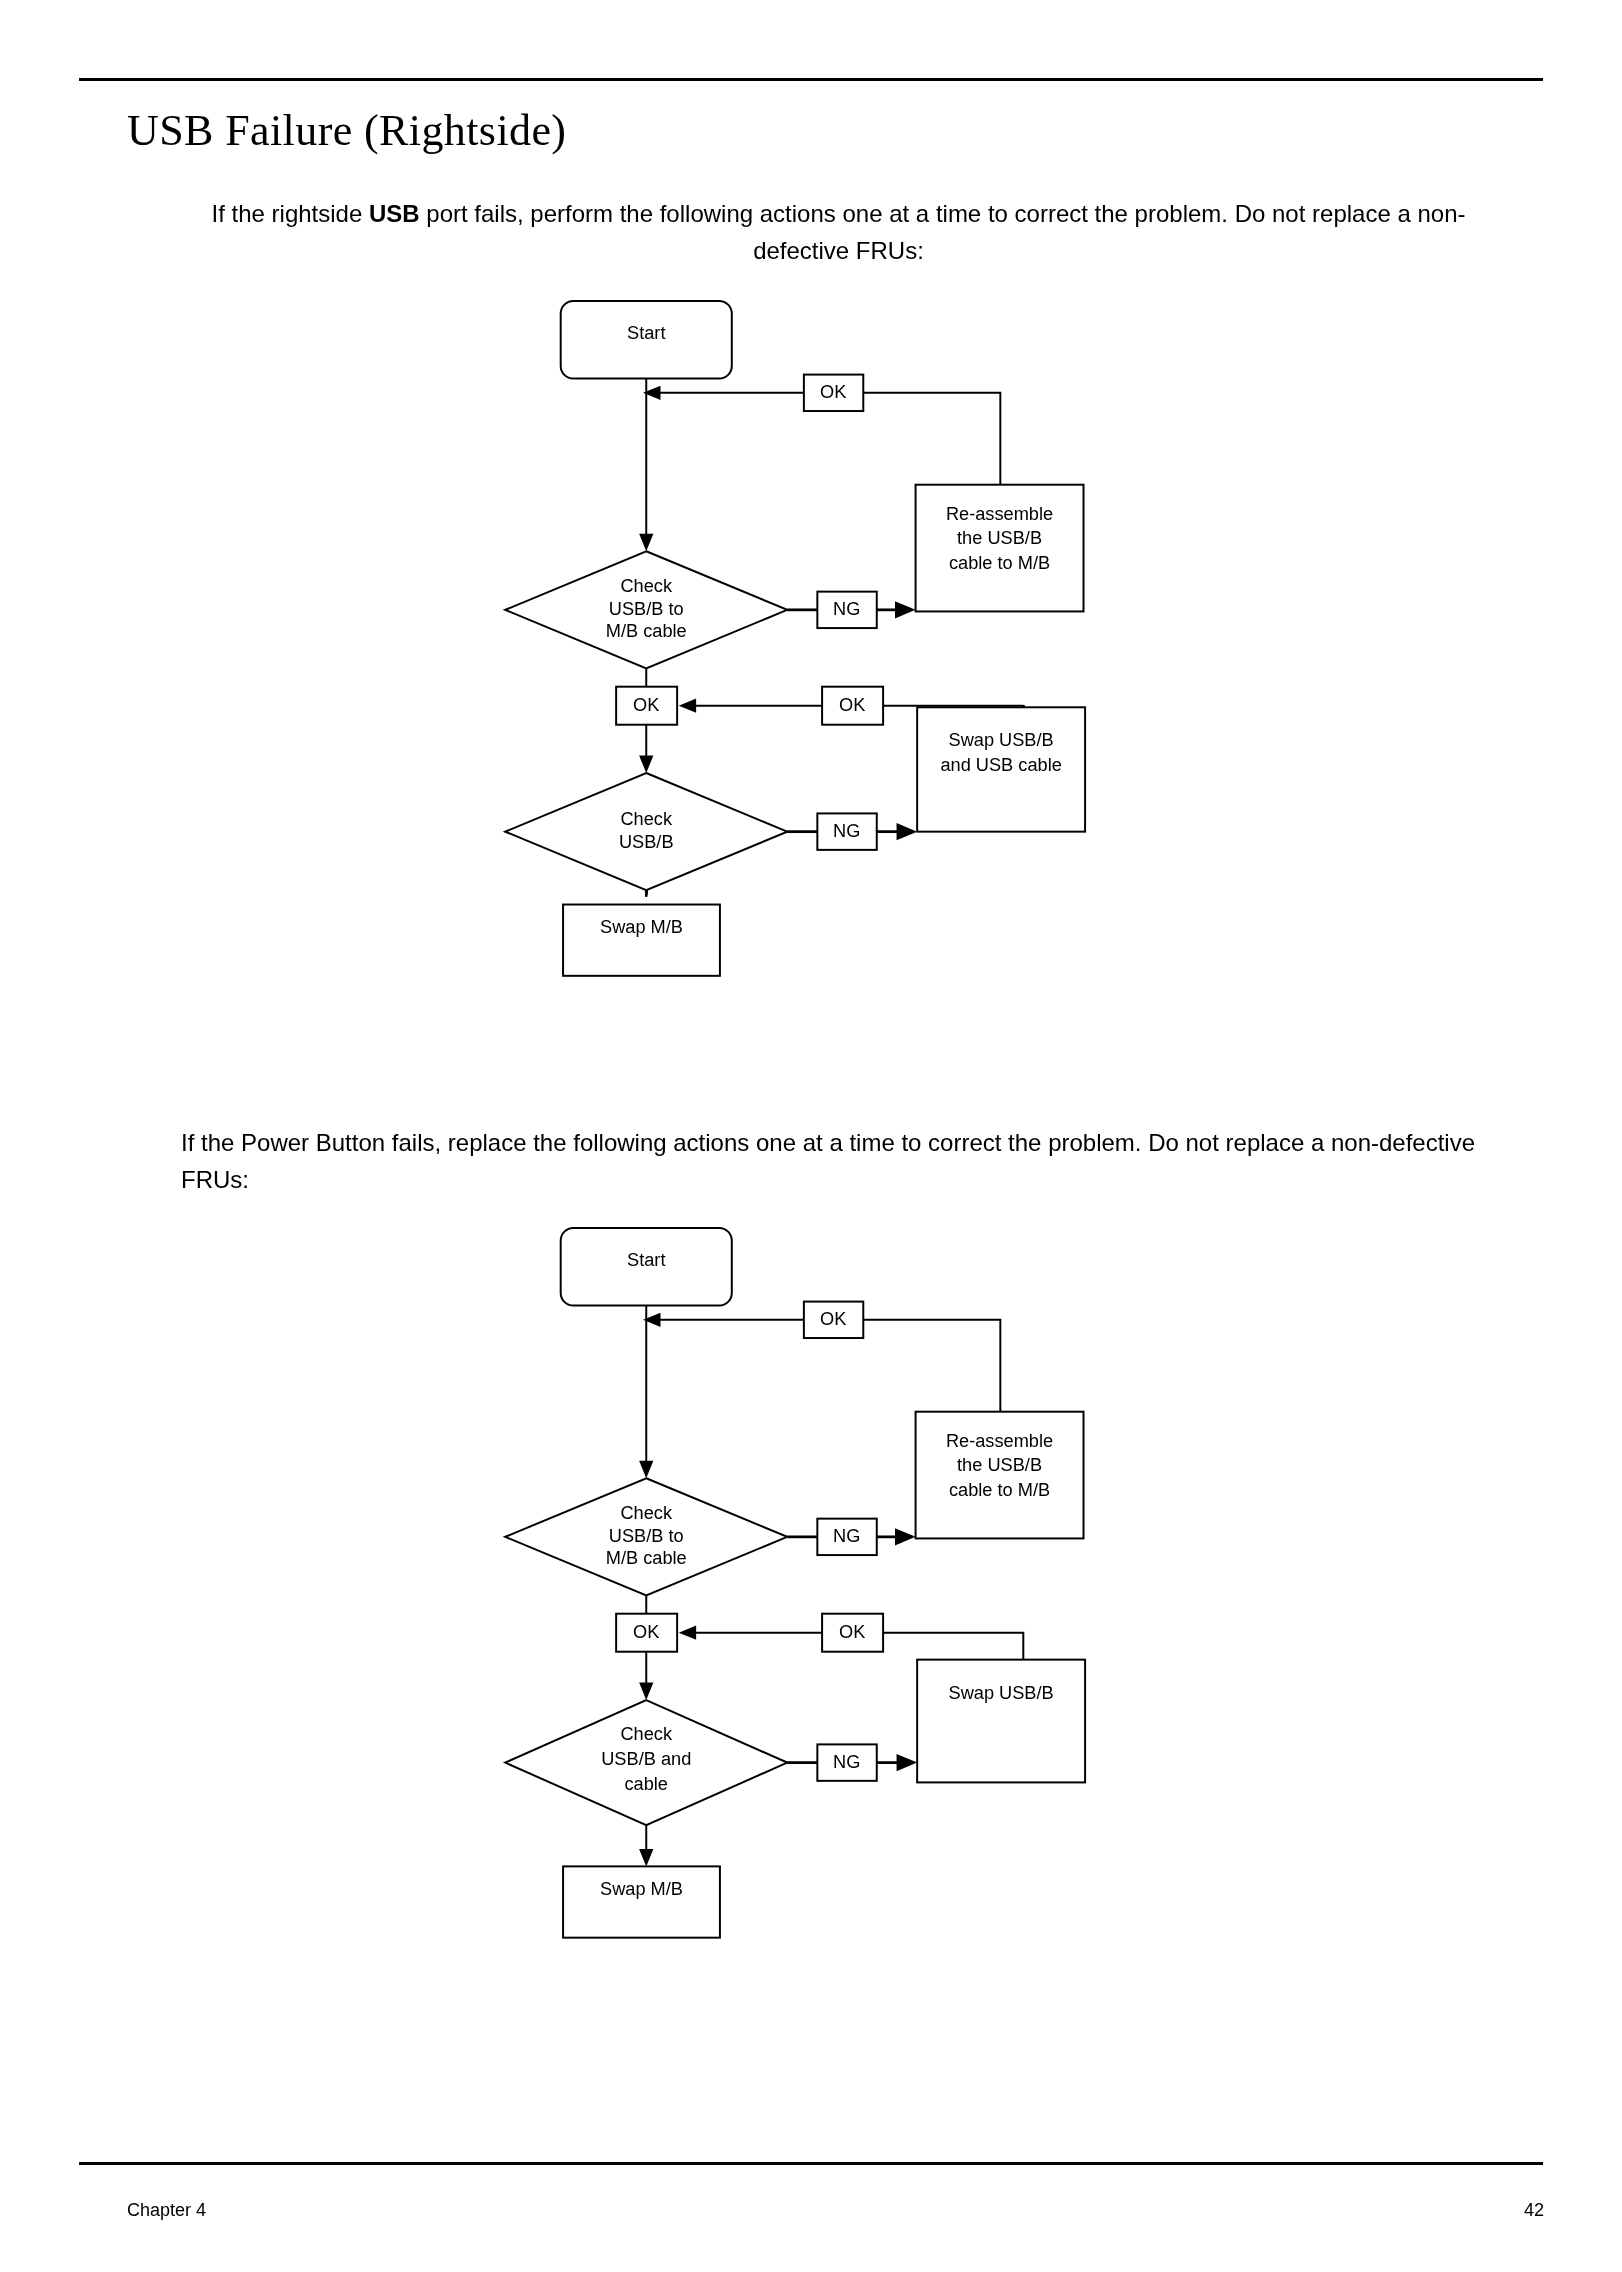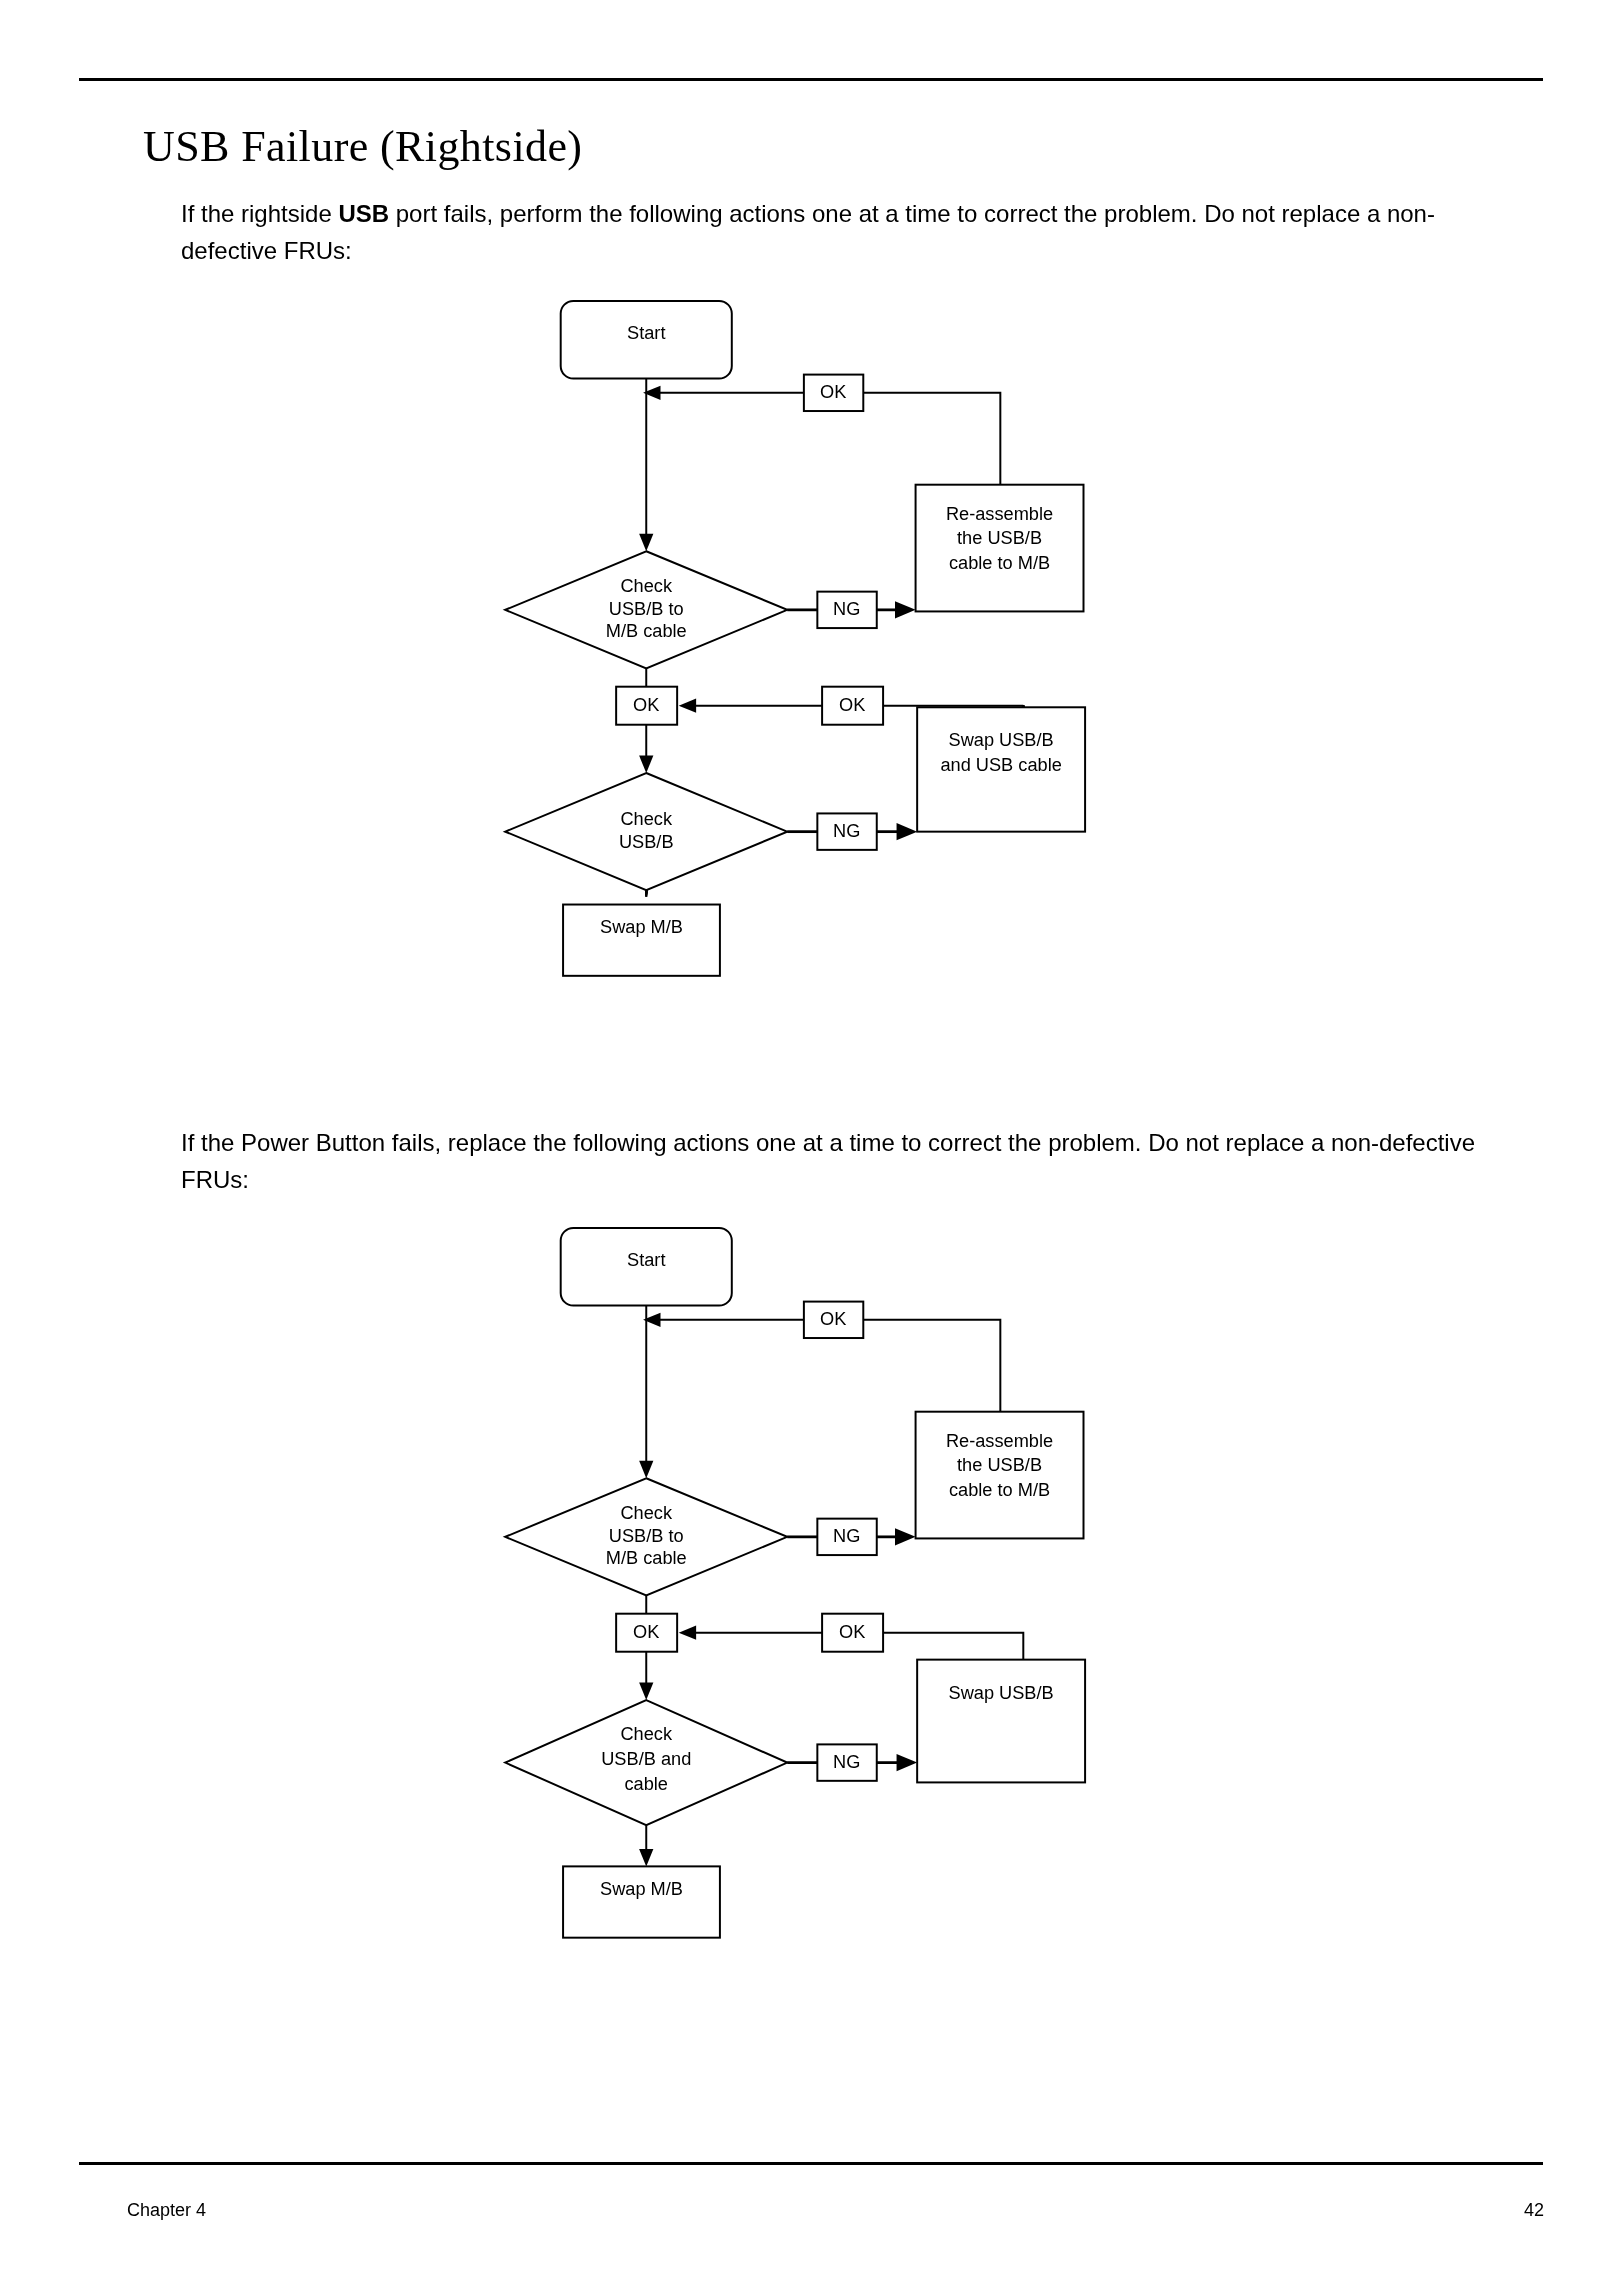--- a/index.html
+++ b/index.html
@@ -25,21 +25,21 @@
     width: 1464px;
     height: 3.2px;
     background: #000000;
   }
   .rule-top { top: 78px; }
   .rule-bottom { top: 2162px; }
 
   h1.section-title {
     position: absolute;
     left: 127px;
-    margin: 16px;
+    margin: 0;
     font-family: "Liberation Serif", serif;
     font-weight: normal;
     font-size: 44px;
     letter-spacing: 0.4px;
     white-space: nowrap;
   }
   .body-text {
     position: absolute;
     left: 181px;
     width: 1315px;
@@ -80,21 +80,21 @@
 </style>
 </head>
 <body>
 
 <div class="page">
 
   <div class="rule rule-top"></div>
 
   <h1 class="section-title" style="top:105px;">USB Failure (Rightside)</h1>
 
-  <div class="body-text" style="top:195px;"><span>If the rightside </span><b>USB</b><span> port fails, perform the following actions one at a time to correct the problem. Do not replace a non-defective FRUs:</span></div>
+  <div class="body-text" style="top:195px;text-align:center;"><span>If the rightside </span><b>USB</b><span> port fails, perform the following actions one at a time to correct the problem. Do not replace a non-defective FRUs:</span></div>
 
   <div class="flow" style="top:293px;">
     <svg width="666" height="705" viewBox="0 0 840 890">
 
       <rect class="shape-term" x="128" y="10" width="216" height="98" rx="16" ry="16"></rect>
       <text x="236" y="52">Start</text>
 
       <path class="conn" d="M236,108 L236,312"></path>
       <polygon class="arrow-head" points="236,326 227,304 245,304"></polygon>
 

